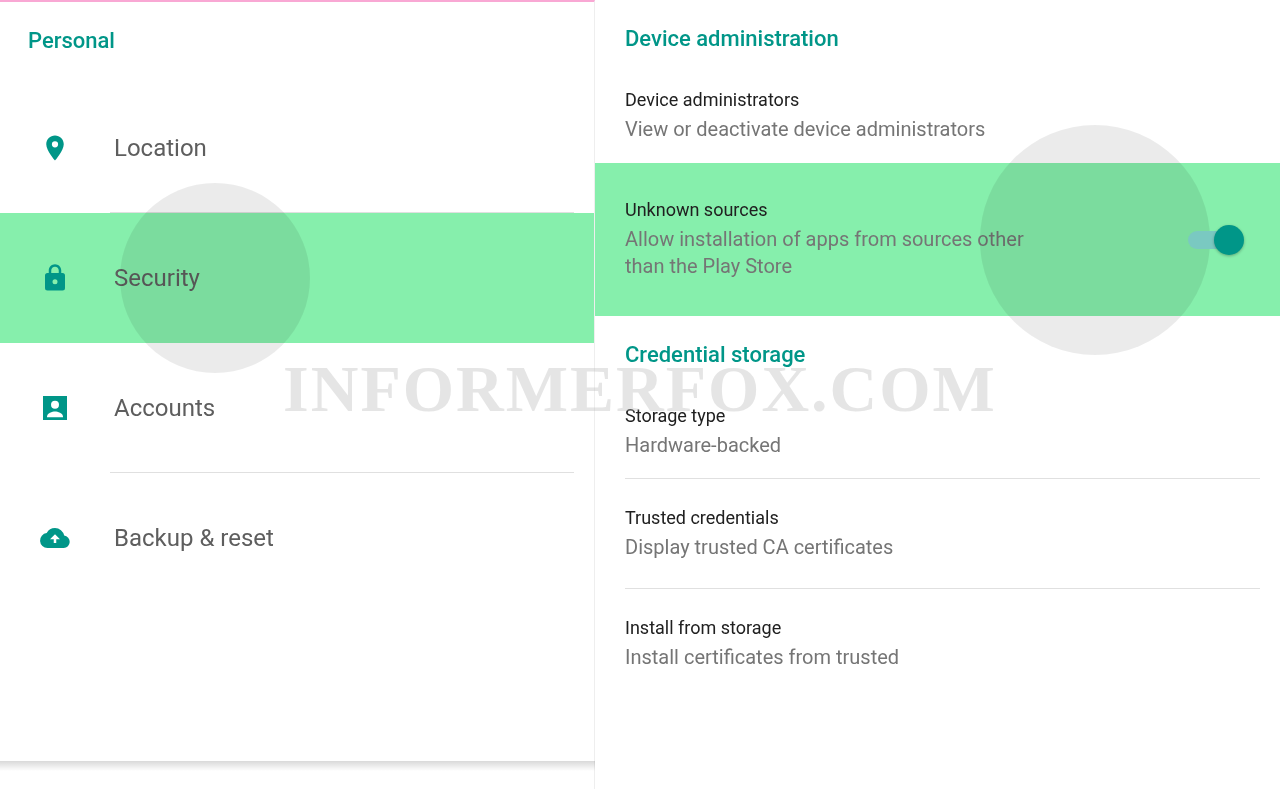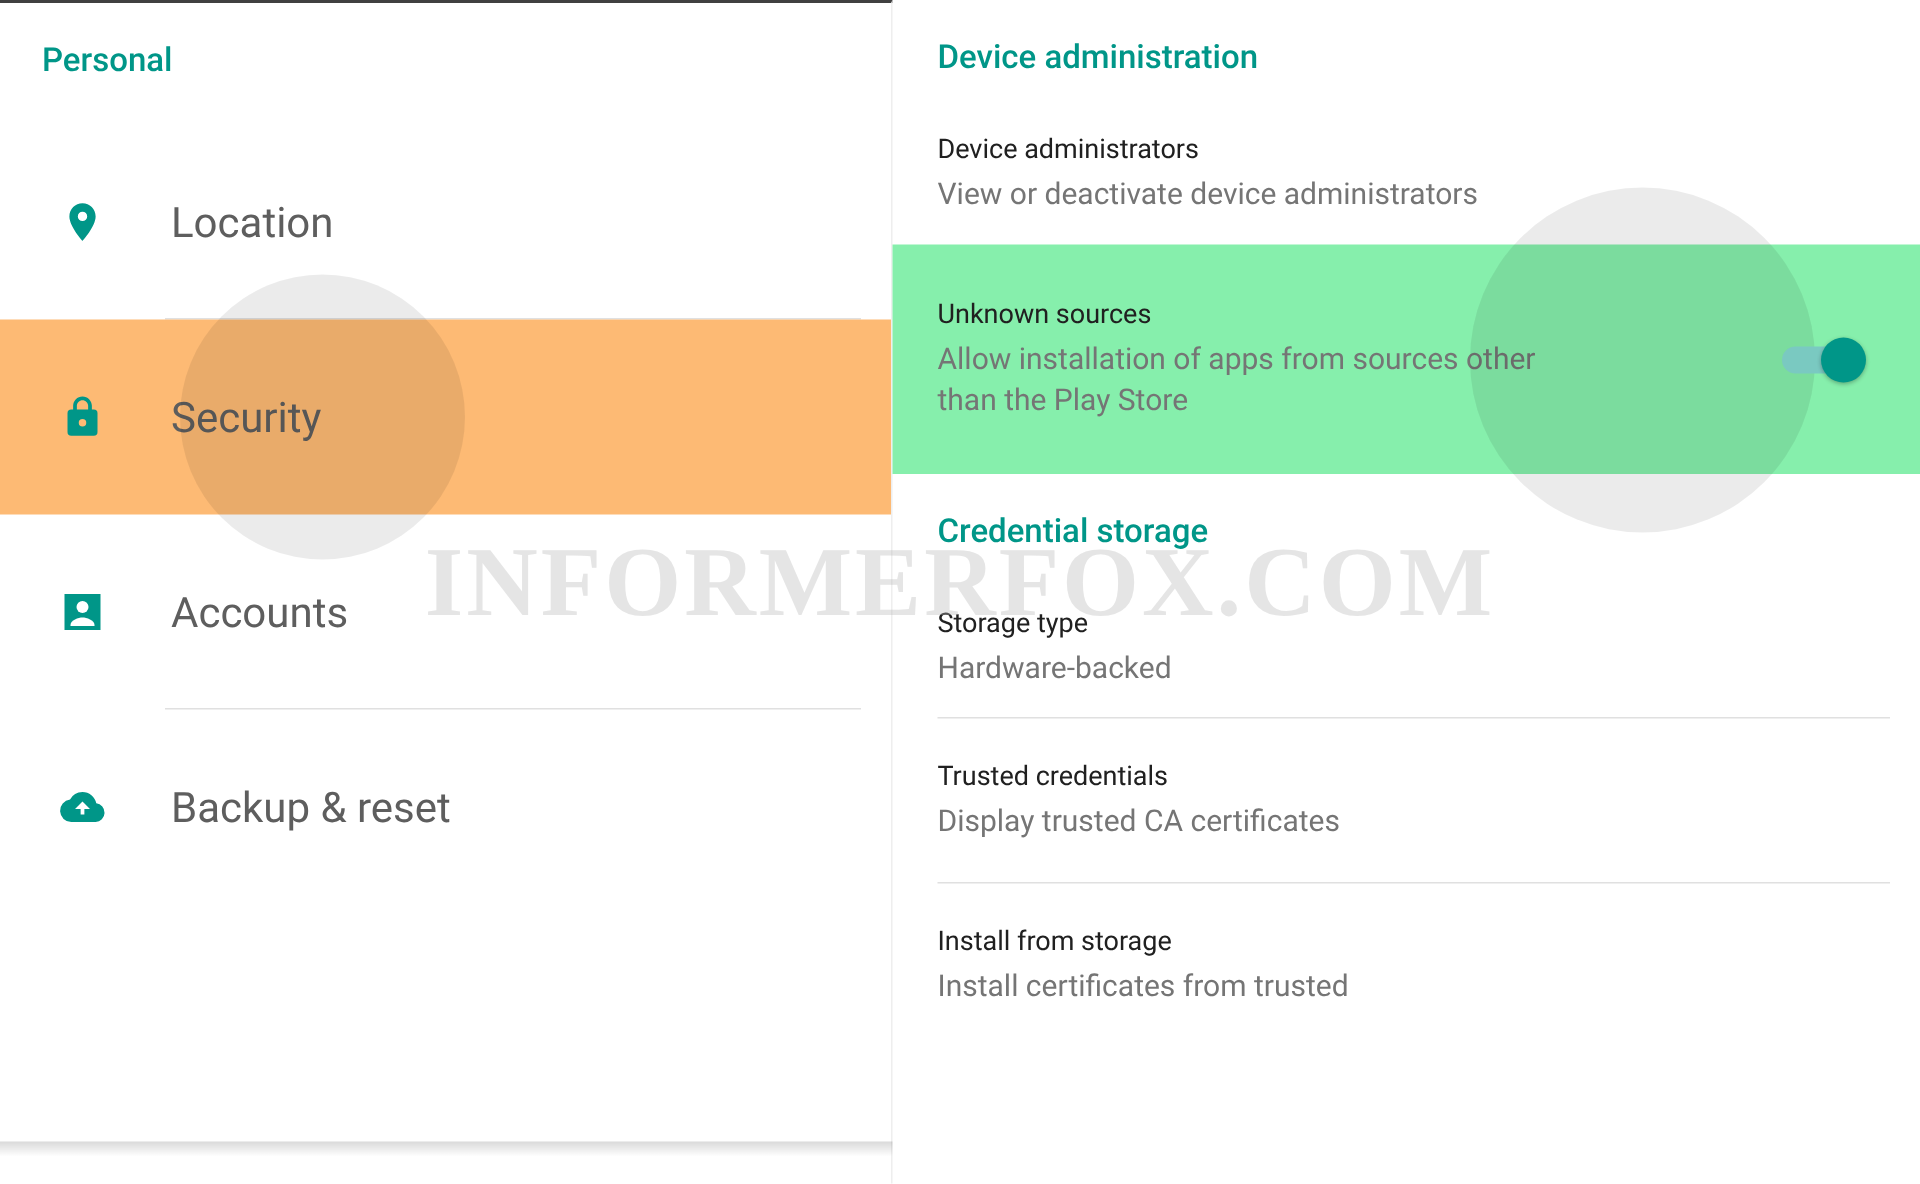--- a/index.html
+++ b/index.html
@@ -12,21 +12,21 @@
     position: relative;
   }
   .container {
     display: flex;
     width: 100%;
     height: 100%;
   }
   .left-panel {
     width: 595px;
     height: 100%;
-    border-top: 2px solid #404040;
+    border-top: 2px solid #f9a8d4;
     border-right: 1px solid #eee;
     position: relative;
   }
   .right-panel {
     width: 685px;
     height: 100%;
     position: relative;
   }
   .section-header {
     color: #009688;
@@ -38,21 +38,21 @@
     padding: 26px 0 18px 30px;
   }
   .nav-item {
     display: flex;
     align-items: center;
     height: 130px;
     padding-left: 36px;
     position: relative;
   }
   .nav-item.selected {
-    background: #fdba74;
+    background: #86efac;
   }
   .nav-item .ripple {
     position: absolute;
     width: 190px;
     height: 190px;
     border-radius: 50%;
     background: rgba(0,0,0,0.08);
     left: 120px;
     top: 50%;
     transform: translateY(-50%);
@@ -62,21 +62,21 @@
     width: 38px;
     height: 38px;
     display: flex;
     align-items: center;
     justify-content: center;
     color: #009688;
     margin-right: 40px;
     flex-shrink: 0;
   }
   .nav-label {
-    font-size: 28px;
+    font-size: 24px;
     color: #5e5e5e;
   }
   .nav-item .divider {
     position: absolute;
     bottom: 0;
     left: 110px;
     right: 20px;
     height: 1px;
     background: #e0e0e0;
   }

